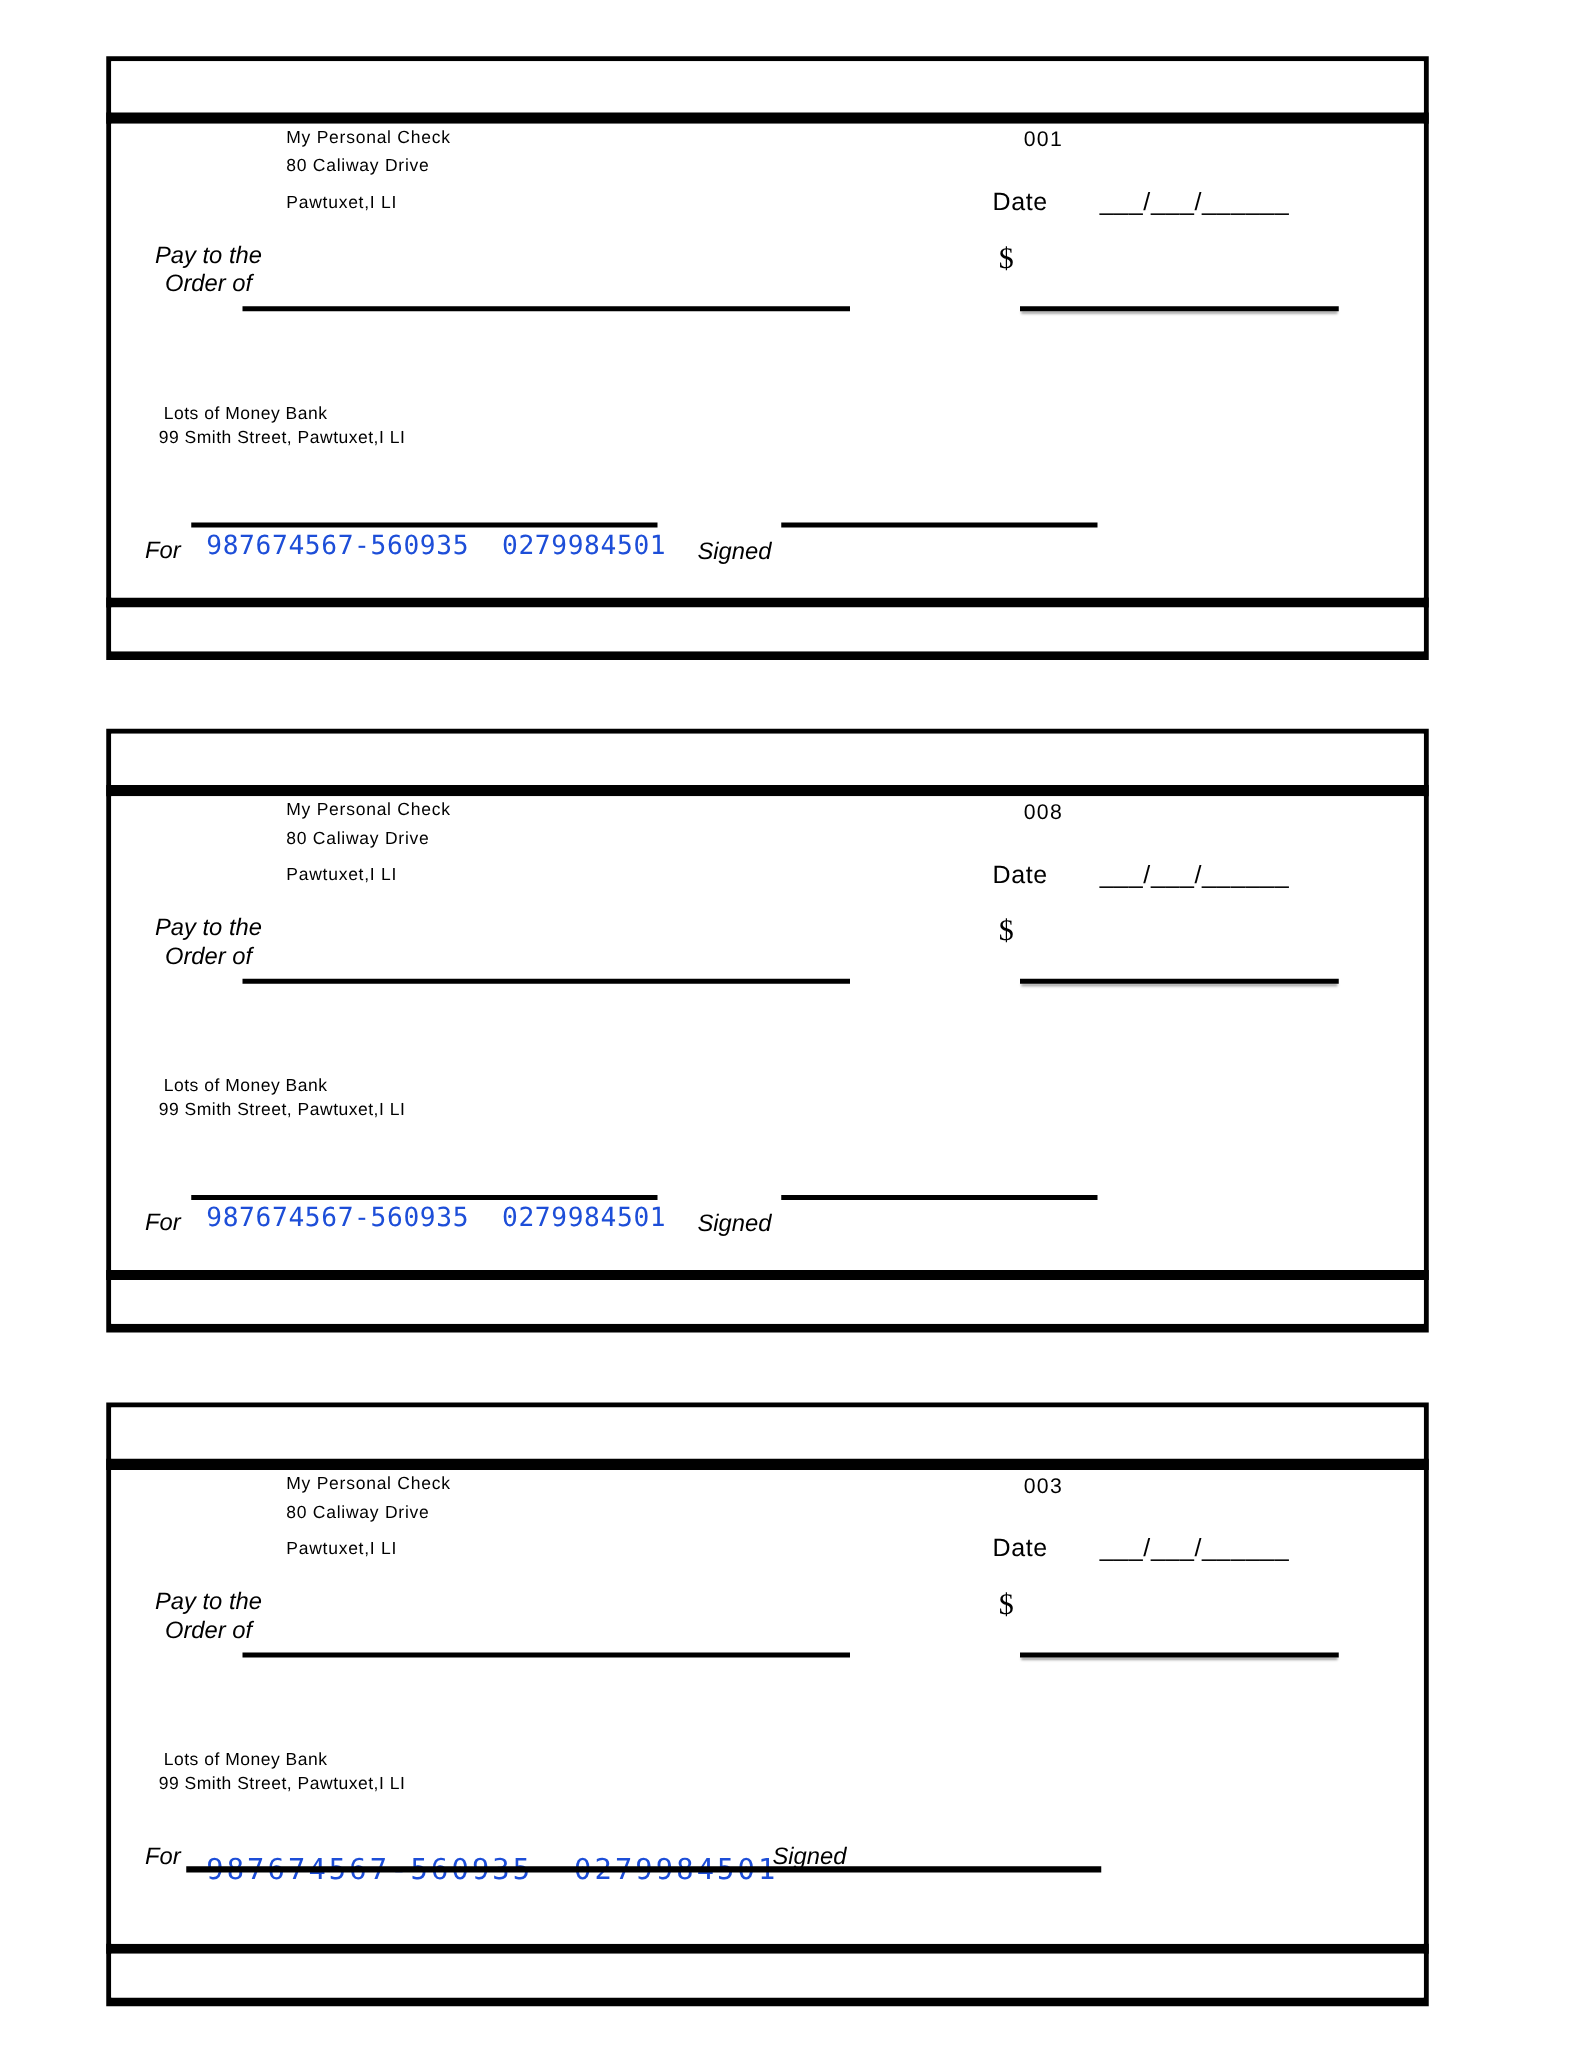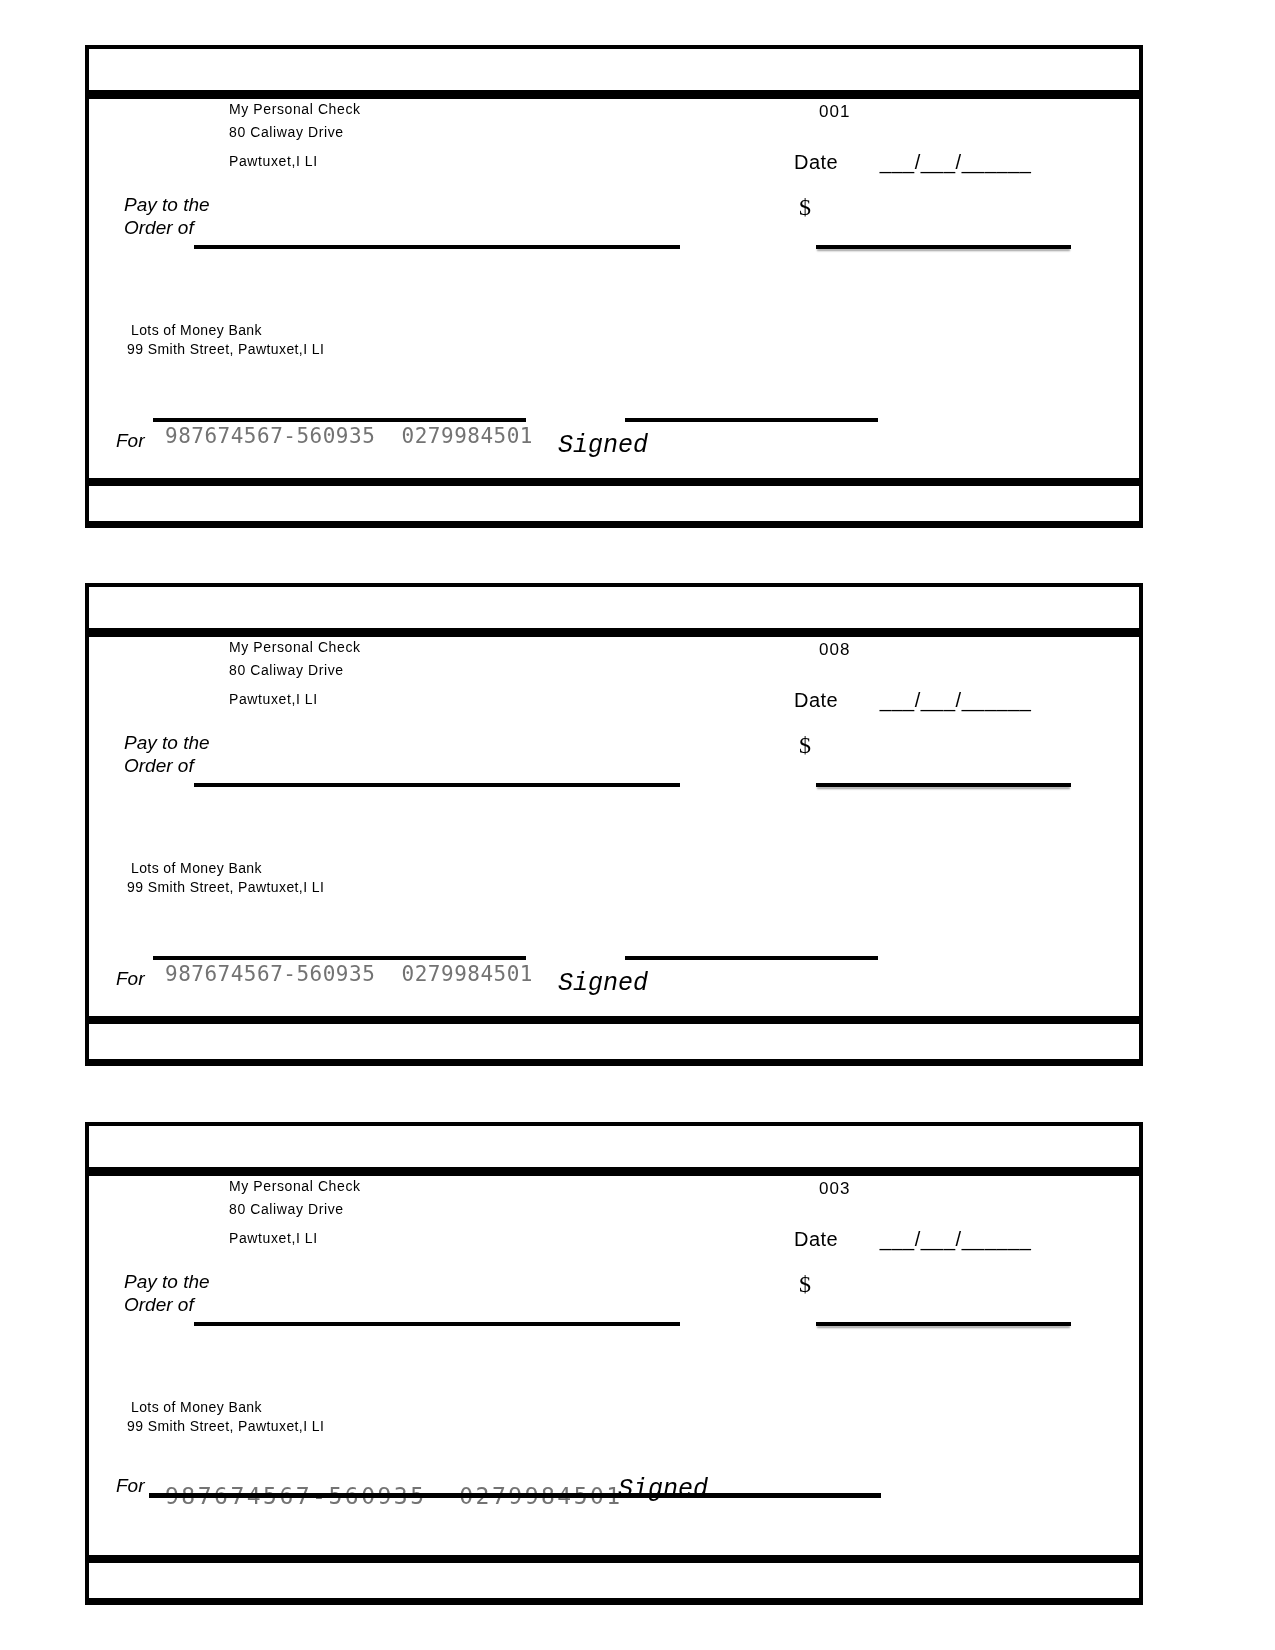--- a/index.html
+++ b/index.html
@@ -34,21 +34,21 @@
   .thickbar    { height: 9px;  background: #000; margin: 0 -4px; }
   .thickbar-bottom { height: 8px; }
   .stub-bottom { height: 35px; background: #fff; }
 
   
   .check-body {
     position: relative;
     height: 379px;
     background: #fff;
   }
-  .check-body > div, .check-body > span { position: absolute; }
+  .check-body > div, .check-body > span { position: absolute; text-align: center; }
 
   .payer-name, .payer-address, .payer-city {
     position: absolute;
     left: 140px;
     font-size: 14px;
     letter-spacing: 0.6px;
     white-space: nowrap;
   }
   .payer-name    { top: 2px;  }
   .payer-address { top: 25px; }
@@ -125,30 +125,29 @@
     left: 27px;
     top: 331px;
     font-style: italic;
     font-size: 19px;
   }
   .micr {
     left: 76px;
     top: 325px;
     font-family: "DejaVu Sans Mono", monospace;
     font-size: 21px;
-    color: #737373;
+    color: #1d4ed8;
     white-space: pre;
     letter-spacing: 0.5px;
   }
   .signed-label {
     left: 469px;
     top: 332px;
     font-style: italic;
-    font-size: 25px;
-    font-family: Liberation Mono, monospace;
+    font-size: 19px;
   }
 
   
   .block-3 .for-label    { top: 299px; }
   .block-3 .micr         { top: 307px; font-size: 23px; letter-spacing: 2.5px; }
   .block-3 .signed-label { left: 529px; top: 299px; }
   .strike-line {
     left: 60px;
     top: 317px;
     width: 732px;

